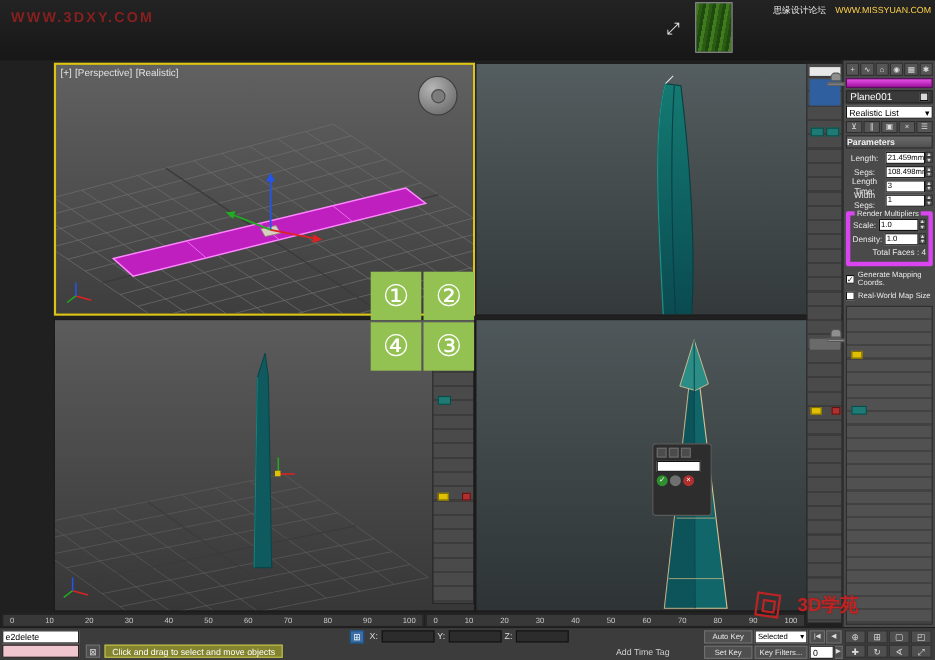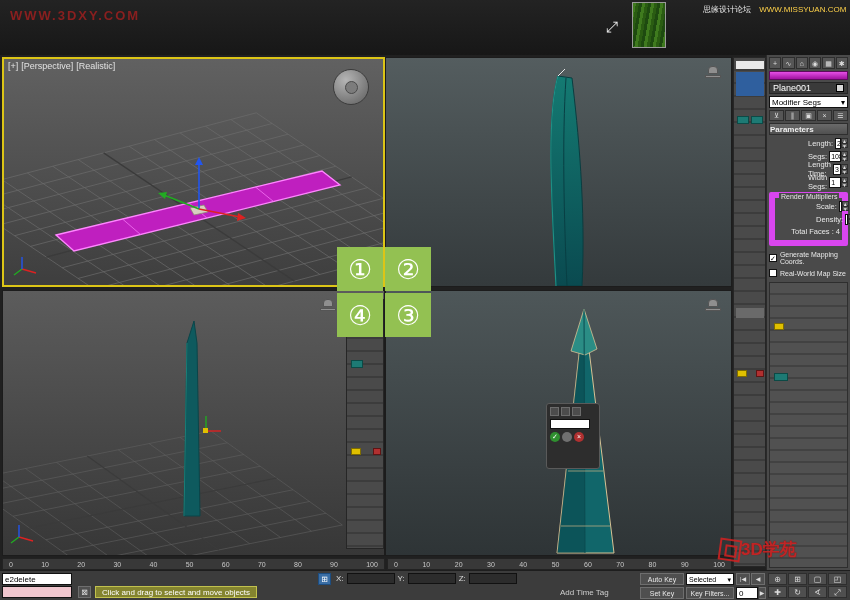--- a/index.html
+++ b/index.html
@@ -18,21 +18,21 @@
             background:repeating-linear-gradient(100deg,#3f7a1e 0 3px,#2a5c12 3px 6px,#1e4a10 6px 9px); }
   .forum-line { position:absolute; left:703px; top:4px; font-size:8px; white-space:nowrap; }
   .forum-line .fname { color:#e8e8e8; }
   .forum-line .furl { color:#ffd24a; margin-left:6px; }
   .big-title { position:absolute; left:672px; top:16px; color:#2fd52f; font-size:22px;
             font-weight:bold; white-space:nowrap;
             text-shadow:1px 1px 0 #000,-1px 1px 0 #000,1px -1px 0 #000,-1px -1px 0 #000; }
 
   
   .workspace { position:absolute; left:0; top:55px; width:766px; height:515px; background:#202020; }
-  .vp { position:absolute; overflow:hidden; }
+  .vp { position:absolute; overflow:hidden;margin-left:47px; }
   .vp-tl { left:2px; top:2px; width:383px; height:230px; border:2px solid #dcc516;
            background:linear-gradient(#616161,#3e3e3e); }
   .vp-tr { left:385px; top:2px; width:347px; height:230px; border:1px solid #1c1c1c;
            background:linear-gradient(#545d5f,#343a3c); }
   .vp-bl { left:2px; top:235px; width:383px; height:266px; border:1px solid #1c1c1c;
            background:linear-gradient(#5c5c5c,#373737); }
   .vp-br { left:385px; top:235px; width:347px; height:266px; border:1px solid #1c1c1c;
            background:linear-gradient(#4e5759,#2e3436); }
   .vp svg { position:absolute; left:0; top:0; }
   .vp-label { position:absolute; left:4px; top:2px; font-size:9px; color:#e2e2e2; z-index:3; }
@@ -95,27 +95,27 @@
   .dropdown { height:12px; background:#fff; border:1px solid #111; color:#000; font-size:8px;
            padding:0 2px; line-height:11px; display:flex; justify-content:space-between; margin-bottom:2px; }
   .stackbox { height:86px; background:#3a3a3a; border:1px solid #262626; margin-bottom:2px; }
   .stackrow { height:11px; background:#c6c6c6; color:#000; font-size:8px; padding-left:10px; line-height:11px; }
   .stacktools { display:flex; gap:1px; margin-bottom:2px; }
   .stkbtn { flex:1; height:11px; background:#565656; border:1px solid #2e2e2e; color:#ddd;
            font-size:7px; text-align:center; line-height:10px; }
   .rollout { height:12px; background:linear-gradient(#6a6a6a,#505050); border:1px solid #2e2e2e;
            color:#f0f0f0; font-size:8px; font-weight:bold; text-align:left; line-height:11px; margin-bottom:2px; }
   .prow { display:flex; align-items:center; height:12px; margin-bottom:1px; }
-  .plabel { flex:1; color:#e8e8e8; font-size:7.5px; text-align:left; padding-right:2px;margin-left:39px; }
+  .plabel { flex:1; color:#e8e8e8; font-size:7.5px; text-align:center; padding-right:2px; }
   .pval { width:36px; height:11px; background:#fff; border:1px solid #111; color:#000; font-size:7px;
            line-height:10px; padding-left:1px; overflow:hidden; white-space:nowrap; }
   .spin { width:7px; display:flex; flex-direction:column; }
   .spin b { height:5px; font-size:5px; line-height:5px; color:#ddd; background:#5a5a5a;
            border:1px solid #2e2e2e; text-align:center; font-weight:normal; }
-  .group { border:6px solid #d946ef; border-radius:2px; padding:2px; margin:3px 0; position:relative; }
+  .group { border:4px solid #d946ef; border-radius:2px; padding:2px; margin:3px 0; position:relative; }
   .gtitle { position:absolute; top:-5px; left:4px; background:#4a4a4a; color:#e8e8e8; font-size:7px; padding:0 2px; }
   .tfaces { color:#e8e8e8; font-size:7.5px; text-align:right; margin:2px 0; }
   .chkrow { display:flex; align-items:center; gap:3px; margin:2px 0; }
   .chk { width:8px; height:8px; background:#fff; border:1px solid #111; color:#000; font-size:7px;
            line-height:7px; text-align:center; }
   .chklabel { color:#e8e8e8; font-size:7px; }
   .panel-lower { flex:1; margin-top:3px; position:relative;
            background:repeating-linear-gradient(#515151 0 10px,#424242 10px 12px);
            border:1px solid #2e2e2e; }
 
@@ -142,22 +142,22 @@
   .pbtn { position:absolute; width:14px; height:12px; background:#4f4f4f; border:1px solid #6e6e6e;
            color:#ddd; font-size:6px; text-align:center; line-height:11px; }
   .framefld { position:absolute; left:736px; top:16px; width:22px; height:12px; background:#fff;
            border:1px solid #111; color:#000; font-size:8px; line-height:11px; padding-left:2px; }
   .navgrid { position:absolute; left:768px; top:2px; display:grid; grid-template-columns:repeat(4,19px);
            grid-auto-rows:12px; gap:1px; }
   .navbtn { background:#4f4f4f; border:1px solid #2e2e2e; color:#ddd; font-size:8px;
            text-align:center; line-height:11px; }
 
   
-  .redlogo { position:absolute; left:688px; top:538px; z-index:60; display:flex; align-items:center;
-           gap:0; opacity:.9;padding-left:31px; }
+  .redlogo { position:absolute; left:656px; top:538px; z-index:60; display:flex; align-items:center;
+           gap:16px; opacity:.9;padding-left:31px; }
   .redcube { width:22px; height:22px; border:2px solid #cc2222; position:relative; transform:rotate(8deg); }
   .redcube i { position:absolute; left:4px; top:4px; width:12px; height:12px; border:2px solid #cc2222; }
   .redlogo .rtxt { color:#cc2222; font-weight:bold; font-size:17px;
            text-shadow:0 0 1px #701010; white-space:nowrap; }
 </style>
 </head>
 <body>
 
 <div id="stage">
 
@@ -337,21 +337,21 @@
       <div class="tabbtn">◉</div>
       <div class="tabbtn">▦</div>
       <div class="tabbtn">✱</div>
     </div>
     <div class="colorbar"></div>
     <div class="objname">
       <span>Plane001</span>
       <span class="swatch"></span>
     </div>
     <div class="dropdown">
-      <span>Modifier Segs</span>
+      <span>Realistic List</span>
       <span>▾</span>
     </div>
     <div class="stacktools">
       <div class="stkbtn">⊻</div>
       <div class="stkbtn">∥</div>
       <div class="stkbtn">▣</div>
       <div class="stkbtn">×</div>
       <div class="stkbtn">☰</div>
     </div>
     <div class="rollout">Parameters</div>

